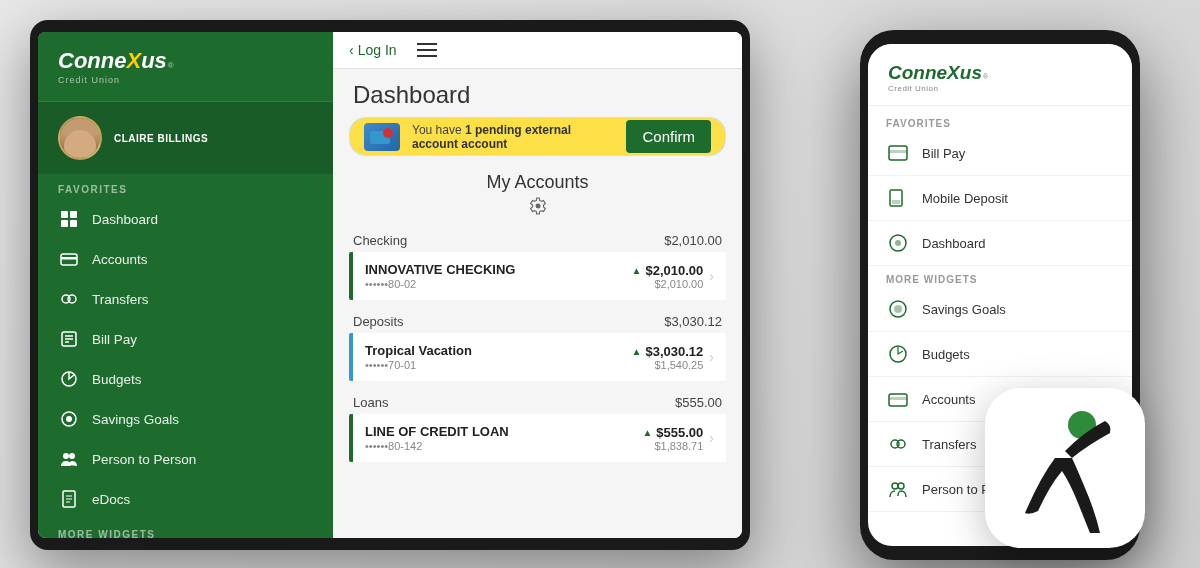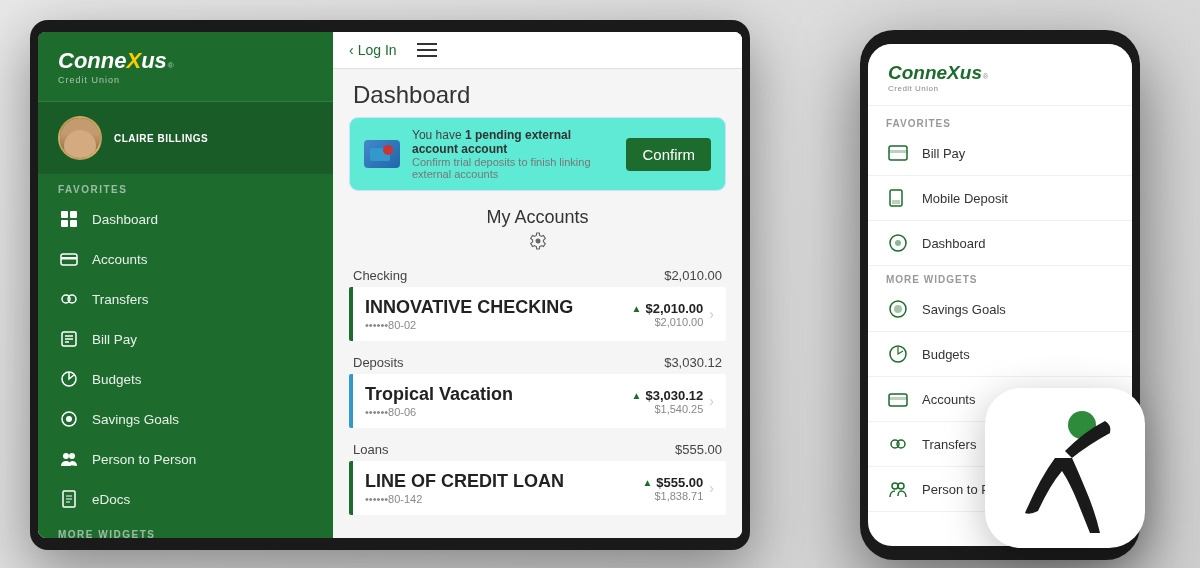--- a/index.html
+++ b/index.html
@@ -137,25 +137,25 @@
       height: 2px;
       background: #333;
     }
     .page-title {
       font-size: 24px;
       font-weight: 300;
       color: #333;
       padding: 12px 20px 8px;
     }
     .notification-bar {
-      background: #5eead4;
+      background: #fde047;
       border: 1px solid #cce0ff;
       margin: 0 16px 10px;
-      padding: 10px 14px;
-      border-radius: 9px;
+      padding: 2px 14px;
+      border-radius: 16px;
       display: flex;
       align-items: center;
       gap: 12px;
     }
     .notif-icon {
       width: 36px;
       height: 28px;
       background: linear-gradient(135deg, #4488cc, #2266aa);
       border-radius: 4px;
       display: flex;
@@ -210,21 +210,21 @@
       display: flex;
       align-items: center;
       padding: 10px 12px;
       border-radius: 2px;
       margin-bottom: 2px;
       border-left: 4px solid #1e6b2e;
       cursor: pointer;
     }
     .account-row.blue-border { border-left-color: #3399cc; align-items: center; }
     .account-info { flex: 1 }
-    .account-name { font-size: 18px; font-weight: 600; color: #222; }
+    .account-name { font-size: 13px; font-weight: 600; color: #222; }
     .account-num { font-size: 11px; color: #888; margin-top: 1px; }
     .account-amounts { text-align: right; }
     .account-balance { font-size: 13px; font-weight: 600; color: #222; }
     .account-avail { font-size: 11px; color: #888; }
     .account-balance-badge {
       display: flex;
       align-items: center;
       gap: 4px;
     }
     .up-arrow { color: #1e6b2e; font-size: 10px; }
@@ -438,21 +438,20 @@
 
       <div class="notification-bar">
         <div class="notif-icon">
           <svg width="24" height="20" viewBox="0 0 24 20" fill="none">
             <rect x="0" y="4" width="20" height="13" rx="2" fill="#3399cc"></rect>
             <circle cx="18" cy="6" r="5" fill="#cc3333"></circle>
           </svg>
         </div>
         <div class="notif-text">
           <div>You have <strong>1 pending external account account</strong></div>
-          <div class="sub">Confirm trial deposits to finish linking external accounts</div>
         </div>
         <button class="confirm-btn">Confirm</button>
       </div>
 
       <div class="accounts-header">
         <span class="accounts-title">My Accounts</span>
         <div class="gear-btn">
           <svg width="18" height="18" viewBox="0 0 18 18" fill="#666">
             <path d="M9 11.5a2.5 2.5 0 100-5 2.5 2.5 0 000 5z"></path>
             <path d="M14.5 9c0-.3 0-.6-.1-.9l1.9-1.5-1.8-3.1-2.2.9c-.5-.4-1-.7-1.6-.9L10.3 1H7.7l-.4 2.5c-.6.2-1.1.5-1.6.9l-2.2-.9L1.7 6.6l1.9 1.5c0 .3-.1.6-.1.9s0 .6.1.9L1.7 11.4l1.8 3.1 2.2-.9c.5.4 1 .7 1.6.9l.4 2.5h2.6l.4-2.5c.6-.2 1.1-.5 1.6-.9l2.2.9 1.8-3.1-1.9-1.5c.1-.3.1-.6.1-.9z" fill="none" stroke="#666" stroke-width="1.2"></path>
@@ -484,21 +483,21 @@
         </div>
 
         <div class="account-group">
           <div class="account-group-header">
             <span>Deposits</span>
             <span>$3,030.12</span>
           </div>
           <div class="account-row blue-border">
             <div class="account-info">
               <div class="account-name">Tropical Vacation</div>
-              <div class="account-num">••••••80-06</div>
+              <div class="account-num">••••••70-01</div>
             </div>
             <div class="account-amounts">
               <div class="account-balance-badge">
                 <span class="up-arrow">▲</span>
                 <span class="account-balance">$3,030.12</span>
               </div>
               <div class="account-avail">$1,540.25</div>
             </div>
             <span class="chevron-right">›</span>
           </div>

